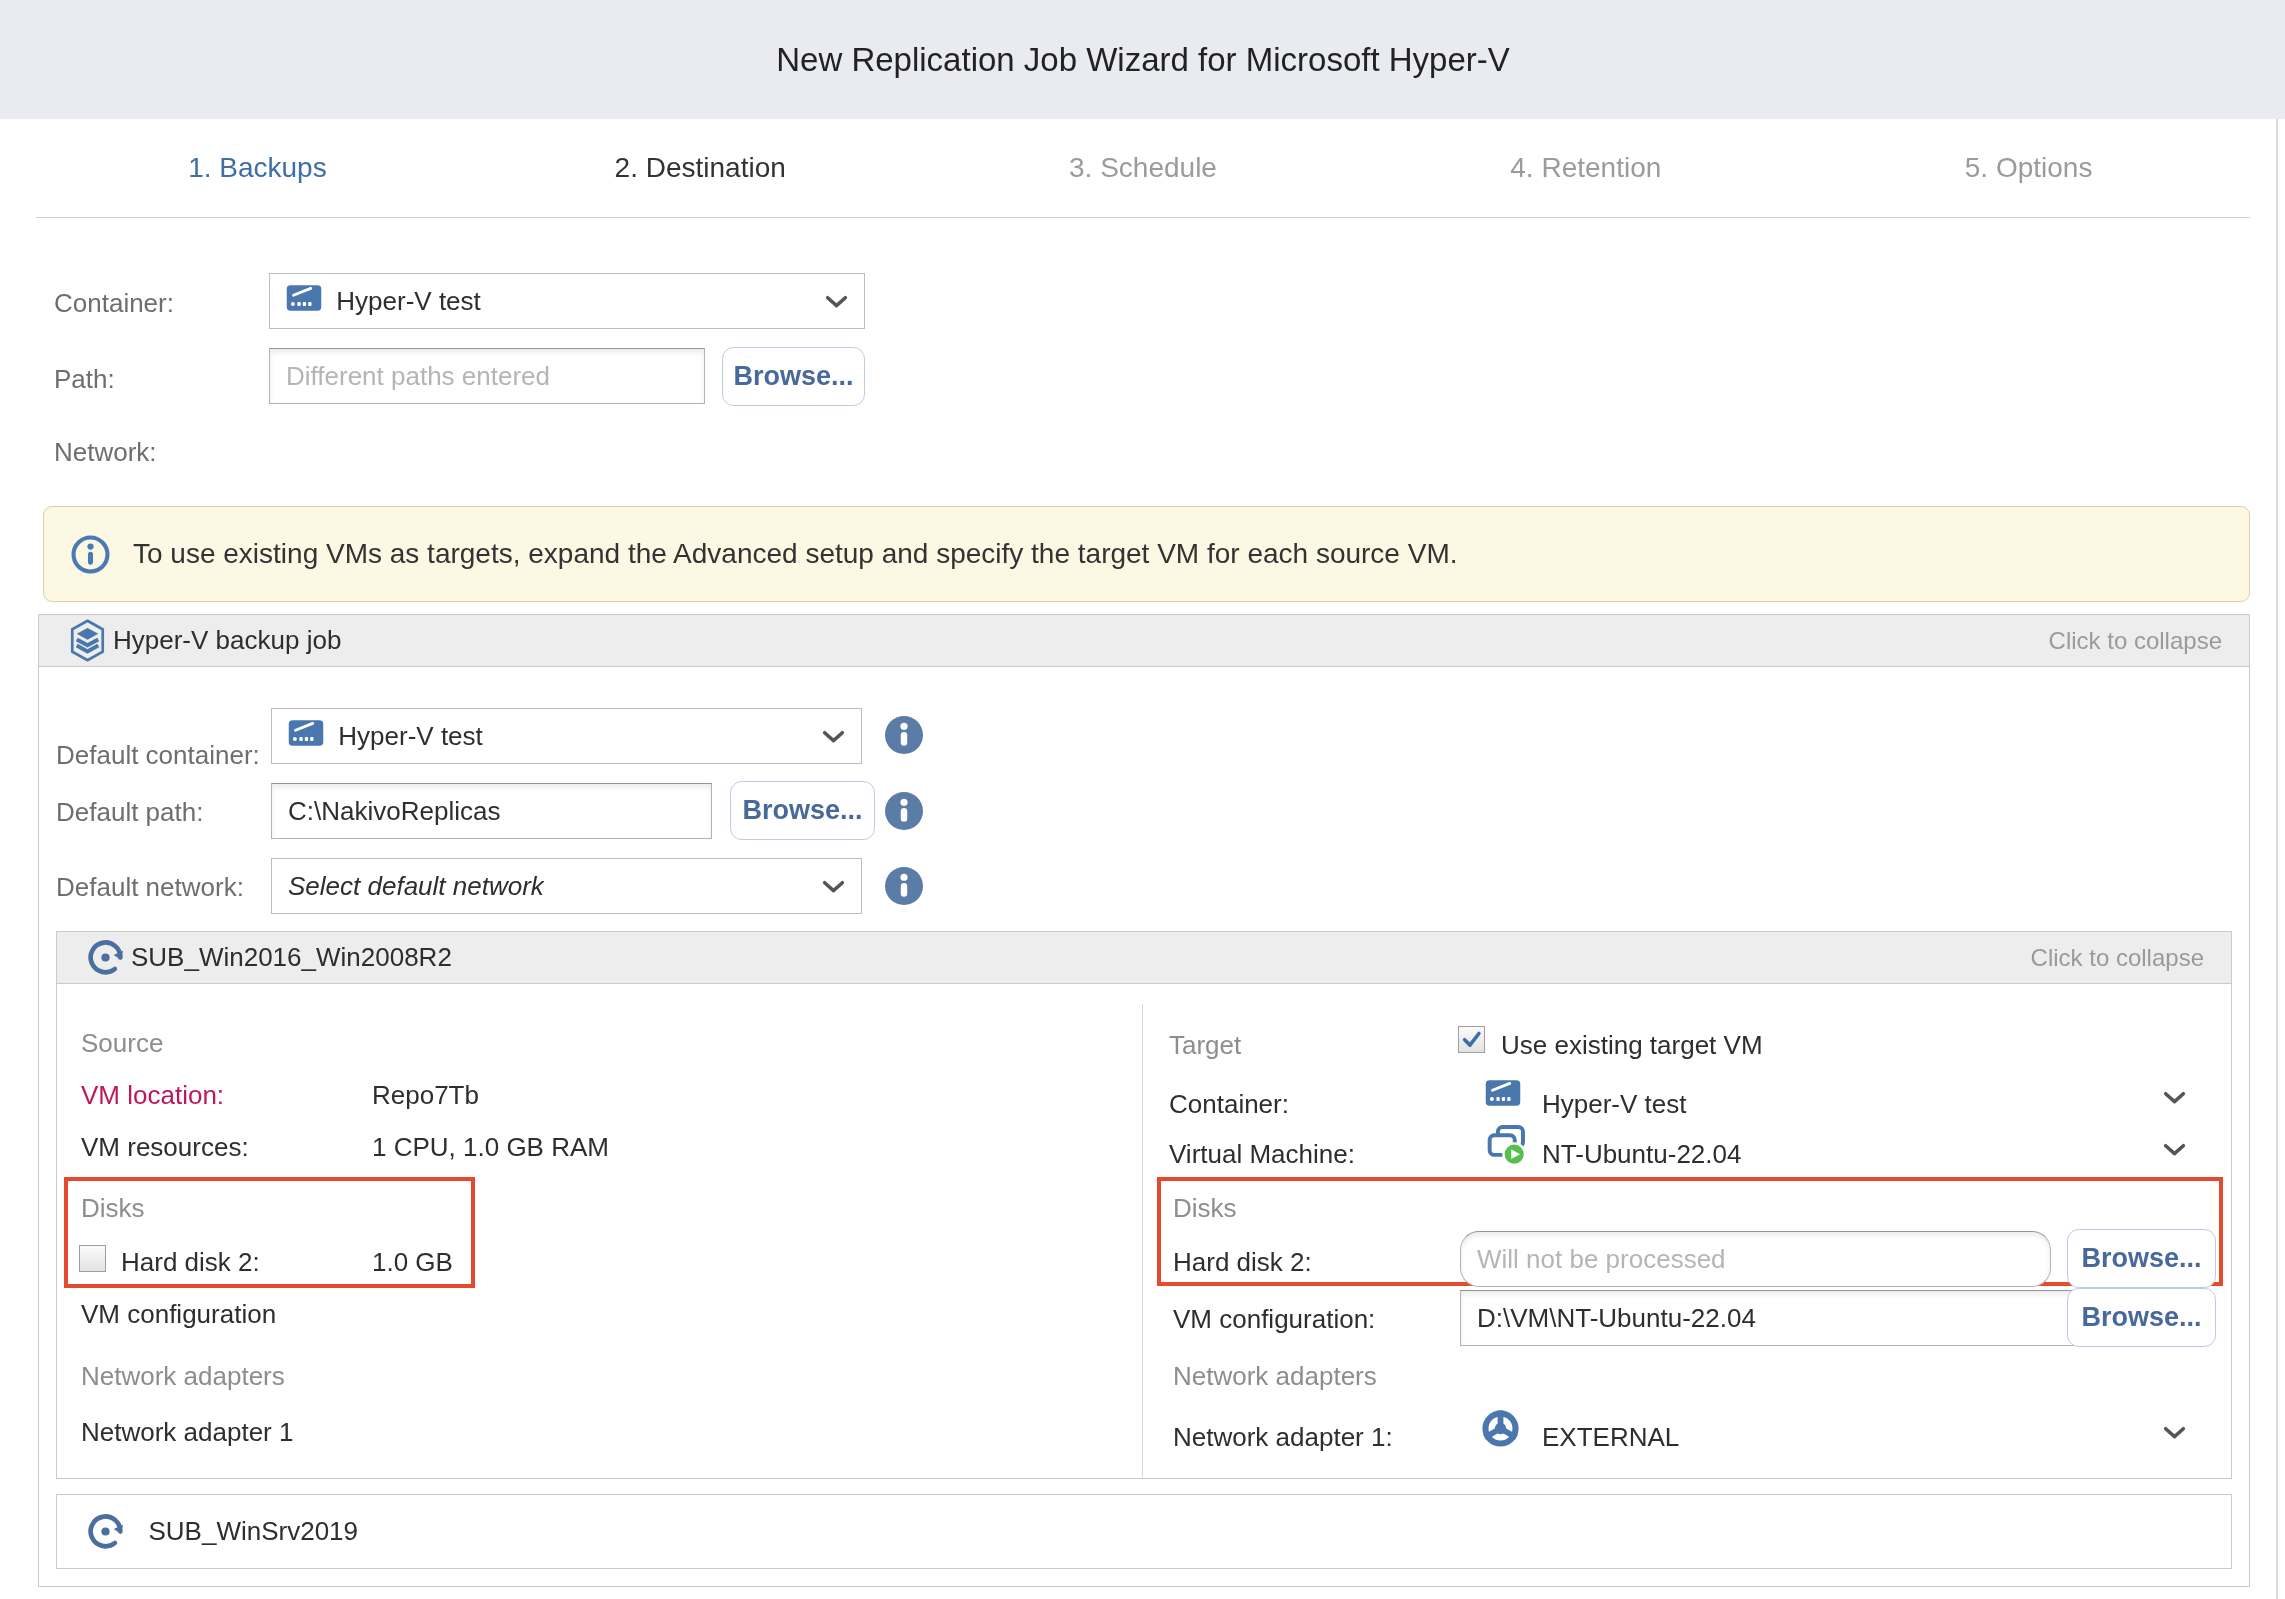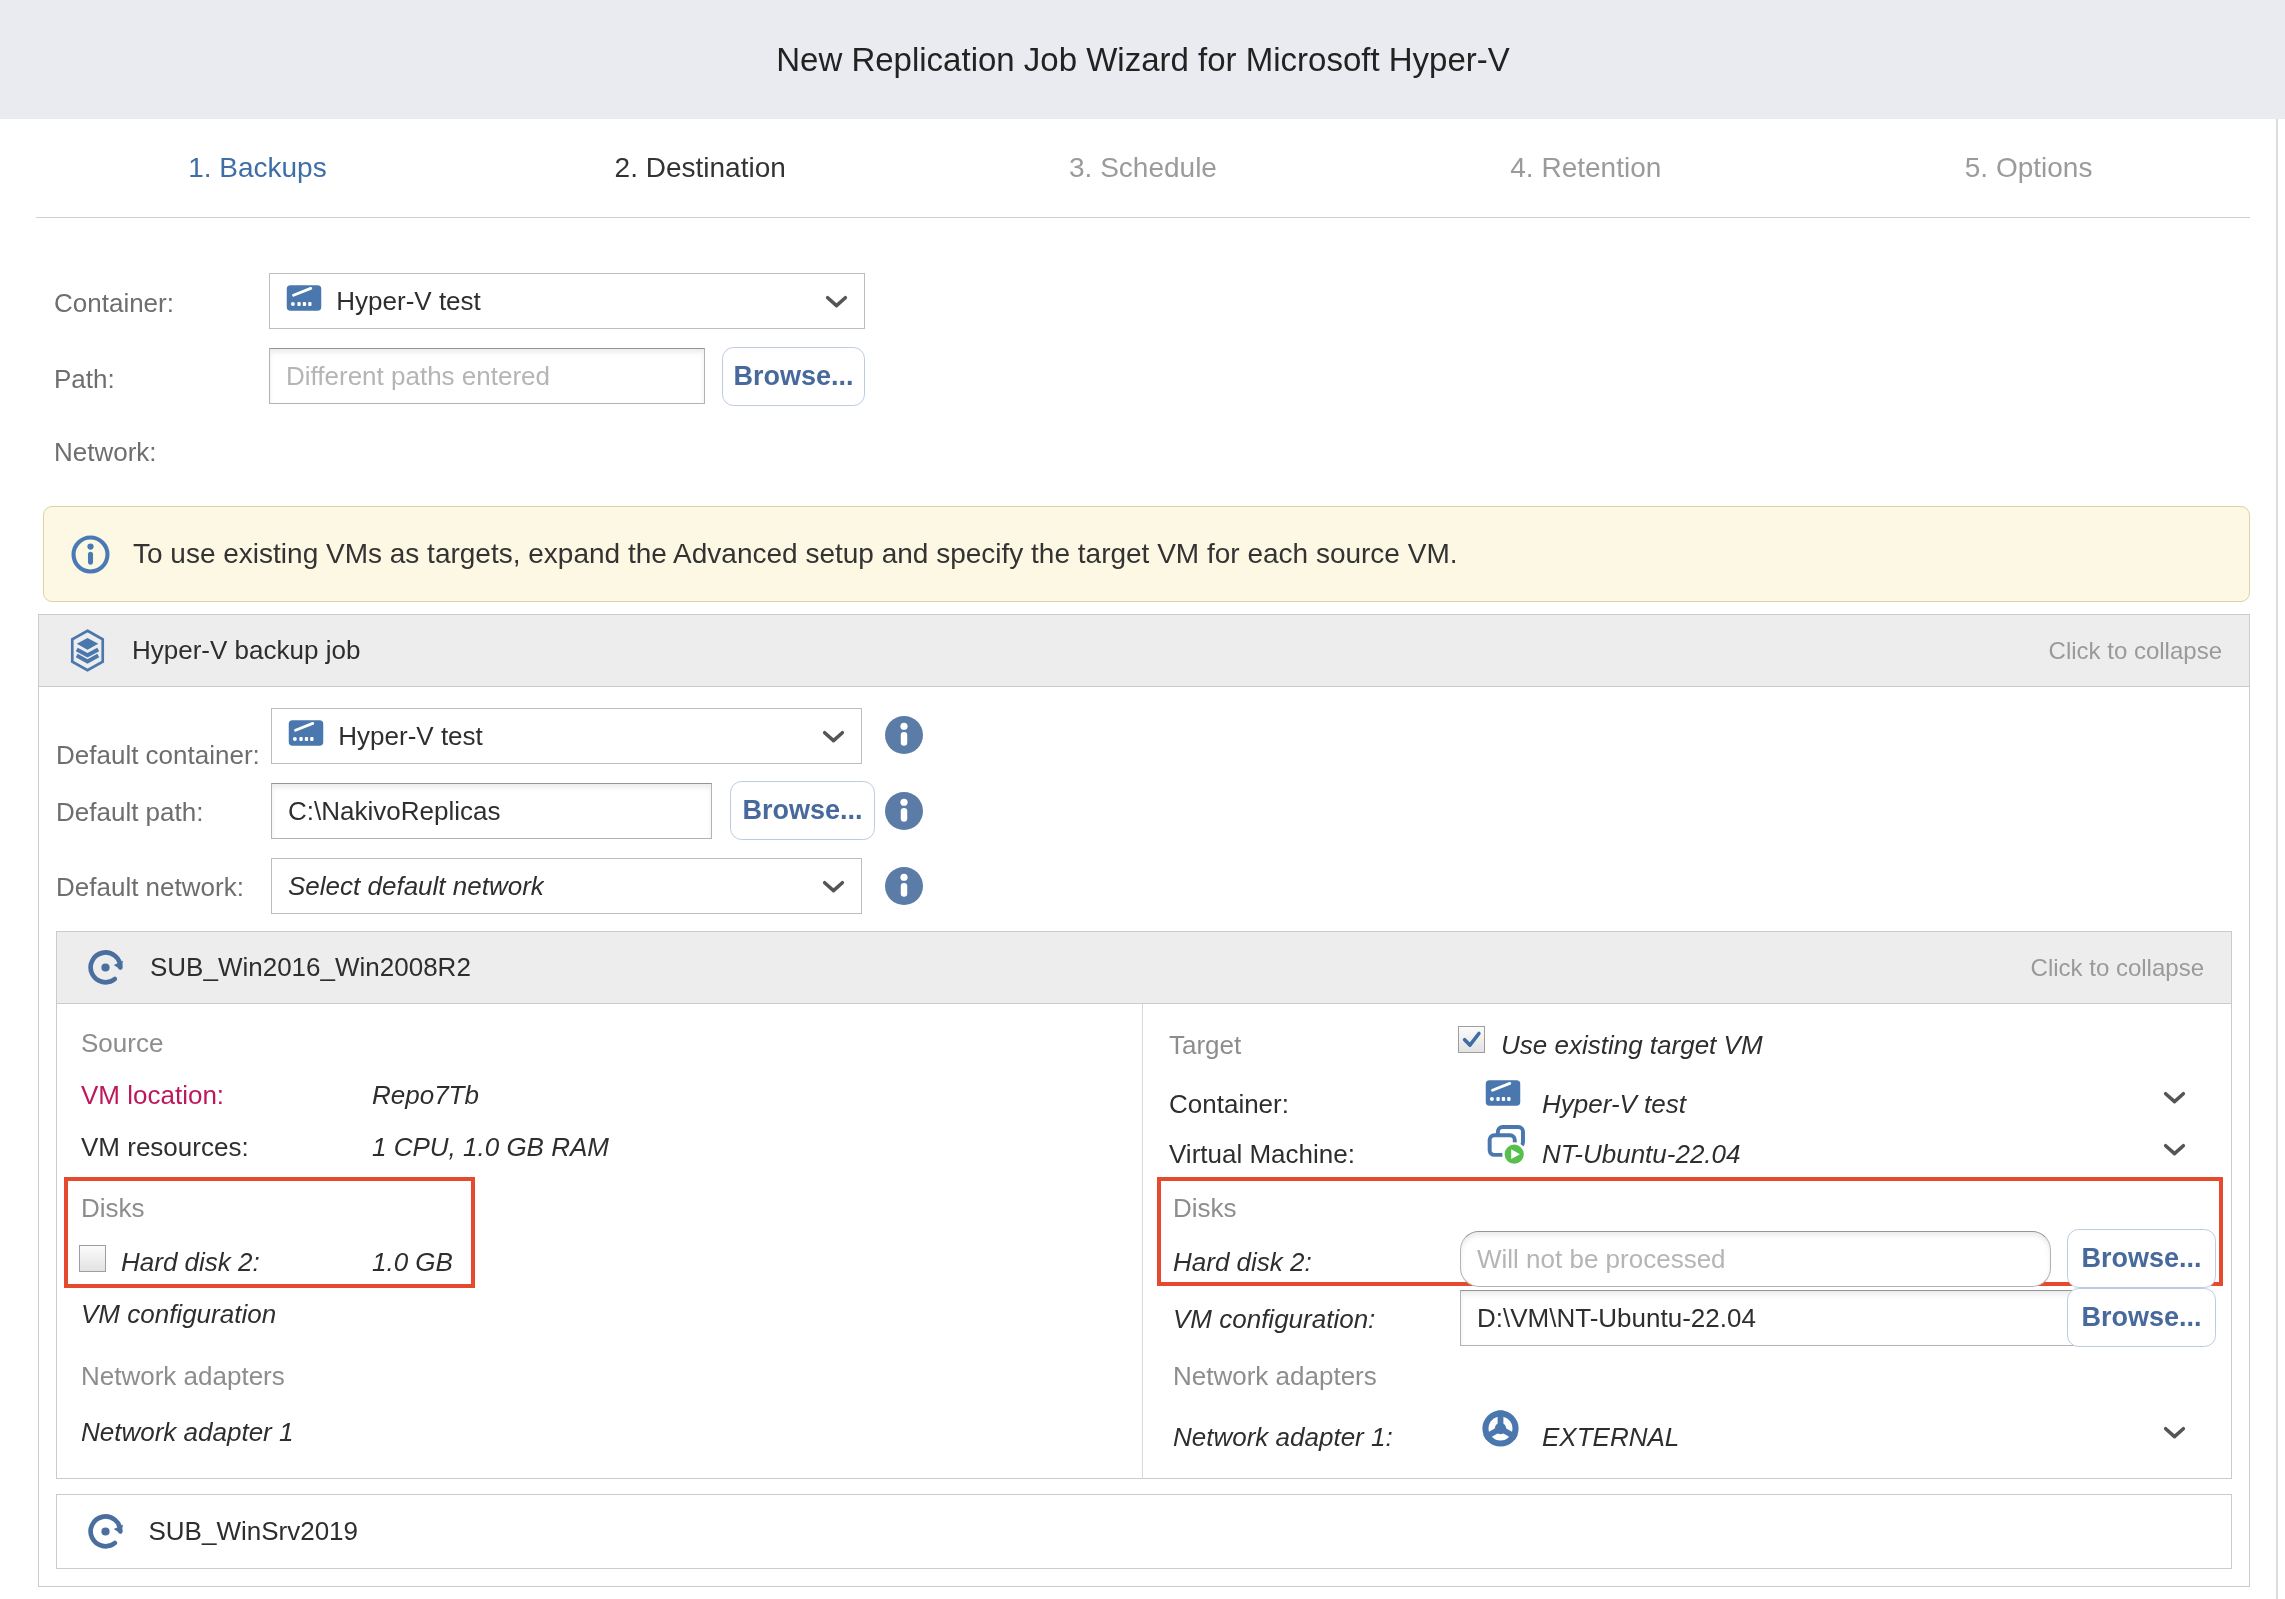--- a/index.html
+++ b/index.html
@@ -13,21 +13,21 @@
 
   
   .steps{position:absolute;left:36px;top:119px;width:2214px;height:99px;display:flex;
          border-bottom:1.8px solid #d0d0d0;box-sizing:border-box;background:#fff;}
   .step{flex:1;display:flex;align-items:center;justify-content:center;font-size:28px;color:#9b9b9b;cursor:pointer;}
   .step.done{color:#3f6ea6;}
   .step.current{color:#333;}
 
   
   .lbl{position:absolute;font-size:26px;color:#6e6e6e;white-space:nowrap;}
-  .val{position:absolute;font-size:26px;color:#2e2e2e;white-space:nowrap;font-style:italic;}
+  .val{position:absolute;font-size:26px;color:#2e2e2e;white-space:nowrap;}
   .ghead{position:absolute;font-size:26px;color:#8d8d8d;white-space:nowrap;}
   .sel{position:absolute;height:56px;background:#fff;border:1.8px solid #bdbdbd;box-sizing:border-box;
        display:flex;align-items:center;padding:0 16px;gap:14.3px;font-size:26px;color:#2e2e2e;cursor:pointer;}
   .sel .stext{white-space:nowrap;overflow:hidden;}
   .chev{margin-left:auto;flex:0 0 auto;}
   .chev-free{position:absolute;}
   .tinput{position:absolute;height:56px;box-sizing:border-box;background:#fff;
           border:1.8px solid #b3b3b3;border-top-color:#949494;box-shadow:inset 0 3.6px 5.4px rgba(0,0,0,.08);
           font-size:26px;color:#2e2e2e;padding:0 16px;font-family:"Liberation Sans",sans-serif;outline:none;}
   .tinput::placeholder{color:#b5b5b5;}
@@ -39,22 +39,22 @@
   .icon-abs{position:absolute;}
 
   
   .banner{position:absolute;left:43px;top:506px;width:2207px;height:96px;box-sizing:border-box;
           background:#fcf8e3;border:1.8px solid #ddd1a5;border-radius:9px;display:flex;align-items:center;
           padding:0 27px;gap:23px;}
   .banner-text{font-size:28px;color:#333;}
 
   
   .box{position:absolute;box-sizing:border-box;border:1.8px solid #cbcbcb;background:#fff;}
-  .box-hdr{position:absolute;left:0;top:0;right:0;height:72px;background:#ededee;border-bottom:1.8px solid #cbcbcb;
-           box-sizing:border-box;display:flex;align-items:center;padding:0 27px;gap:23px;cursor:pointer;}
+  .box-hdr{position:absolute;left:0;top:0;right:0;height:52px;background:#ededee;border-bottom:1.8px solid #cbcbcb;
+           box-sizing:border-box;display:flex;align-items:center;padding:0 27px;gap:4px;cursor:pointer;}
   .box-hdr .bh-title{font-size:26px;color:#2e2e2e;}
   .box-hdr .collapse{margin-left:auto;font-size:24px;color:#9a9a9a;}
   .vdiv{position:absolute;width:0;border-left:1.8px solid #d8d8d8;}
 
   
   .redbox{position:absolute;border:4.5px solid #e64a2e;box-sizing:border-box;pointer-events:none;}
 
   
   .cb{position:absolute;width:27px;height:27px;box-sizing:border-box;border:1.8px solid #9e9e9e;
       background:linear-gradient(#fbfbfb,#e2e2e2);cursor:pointer;}

